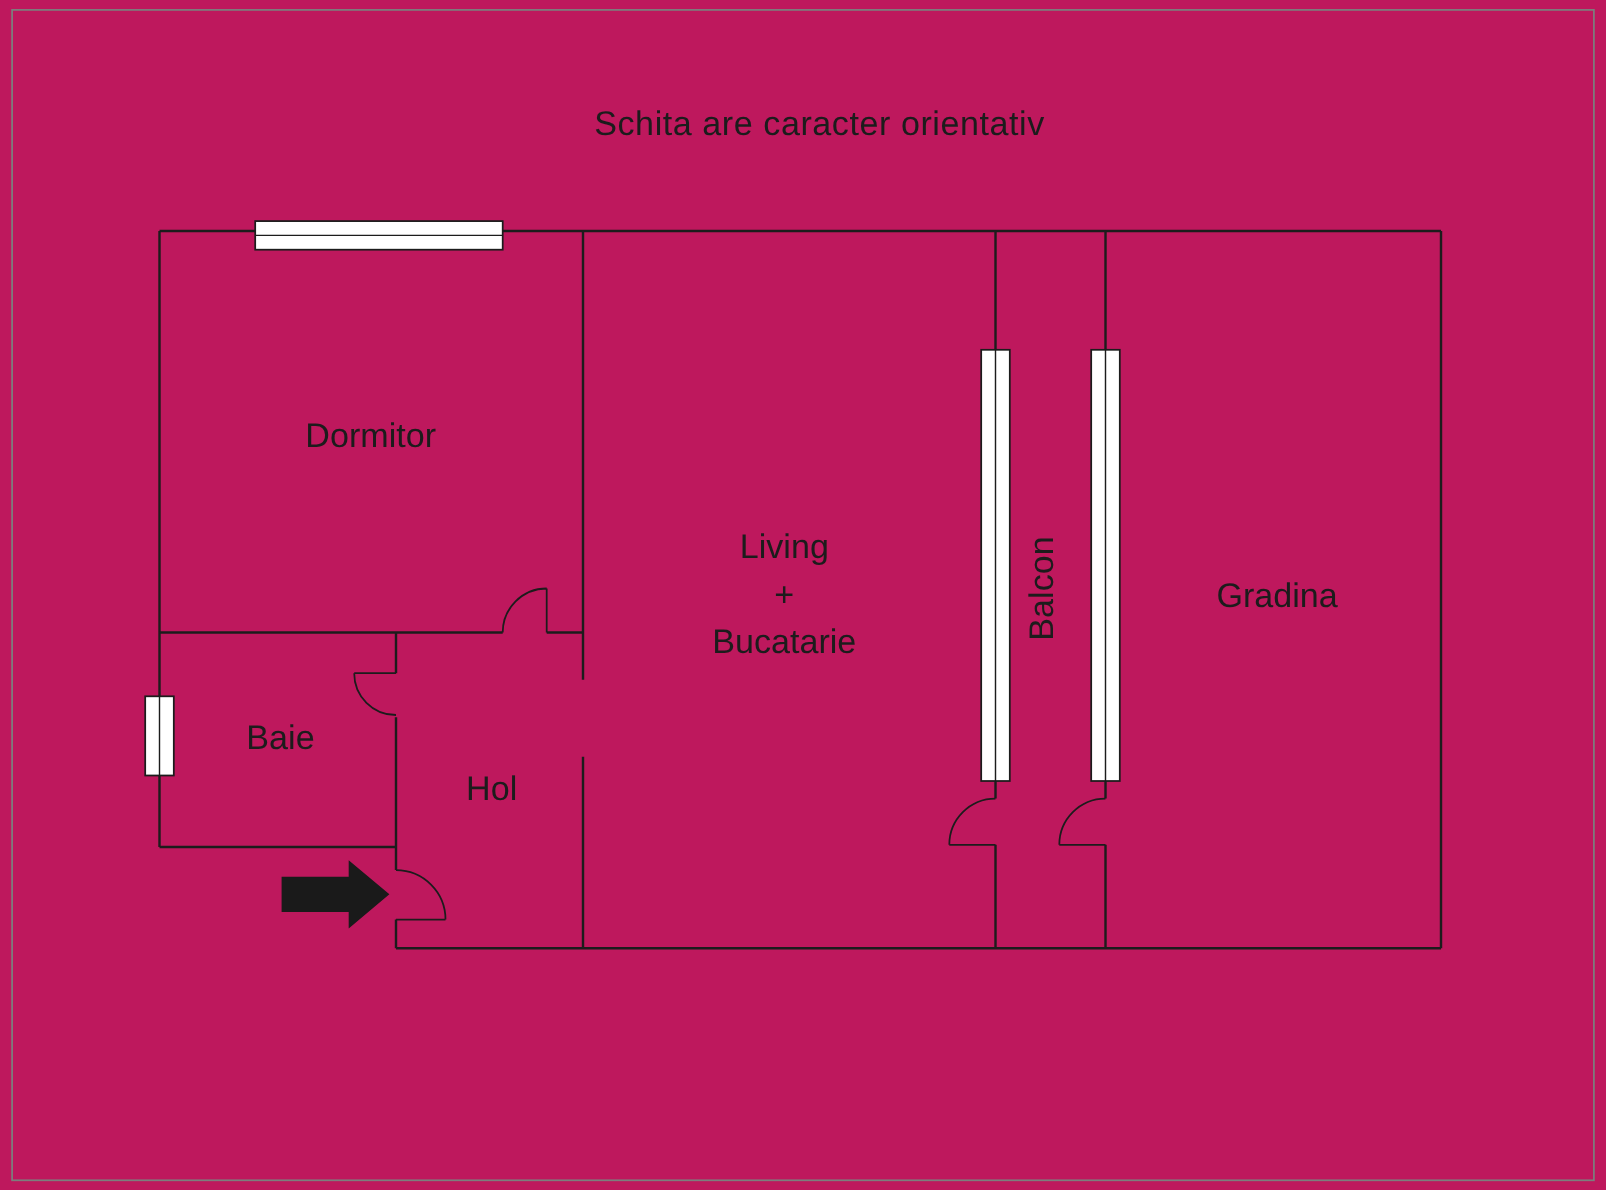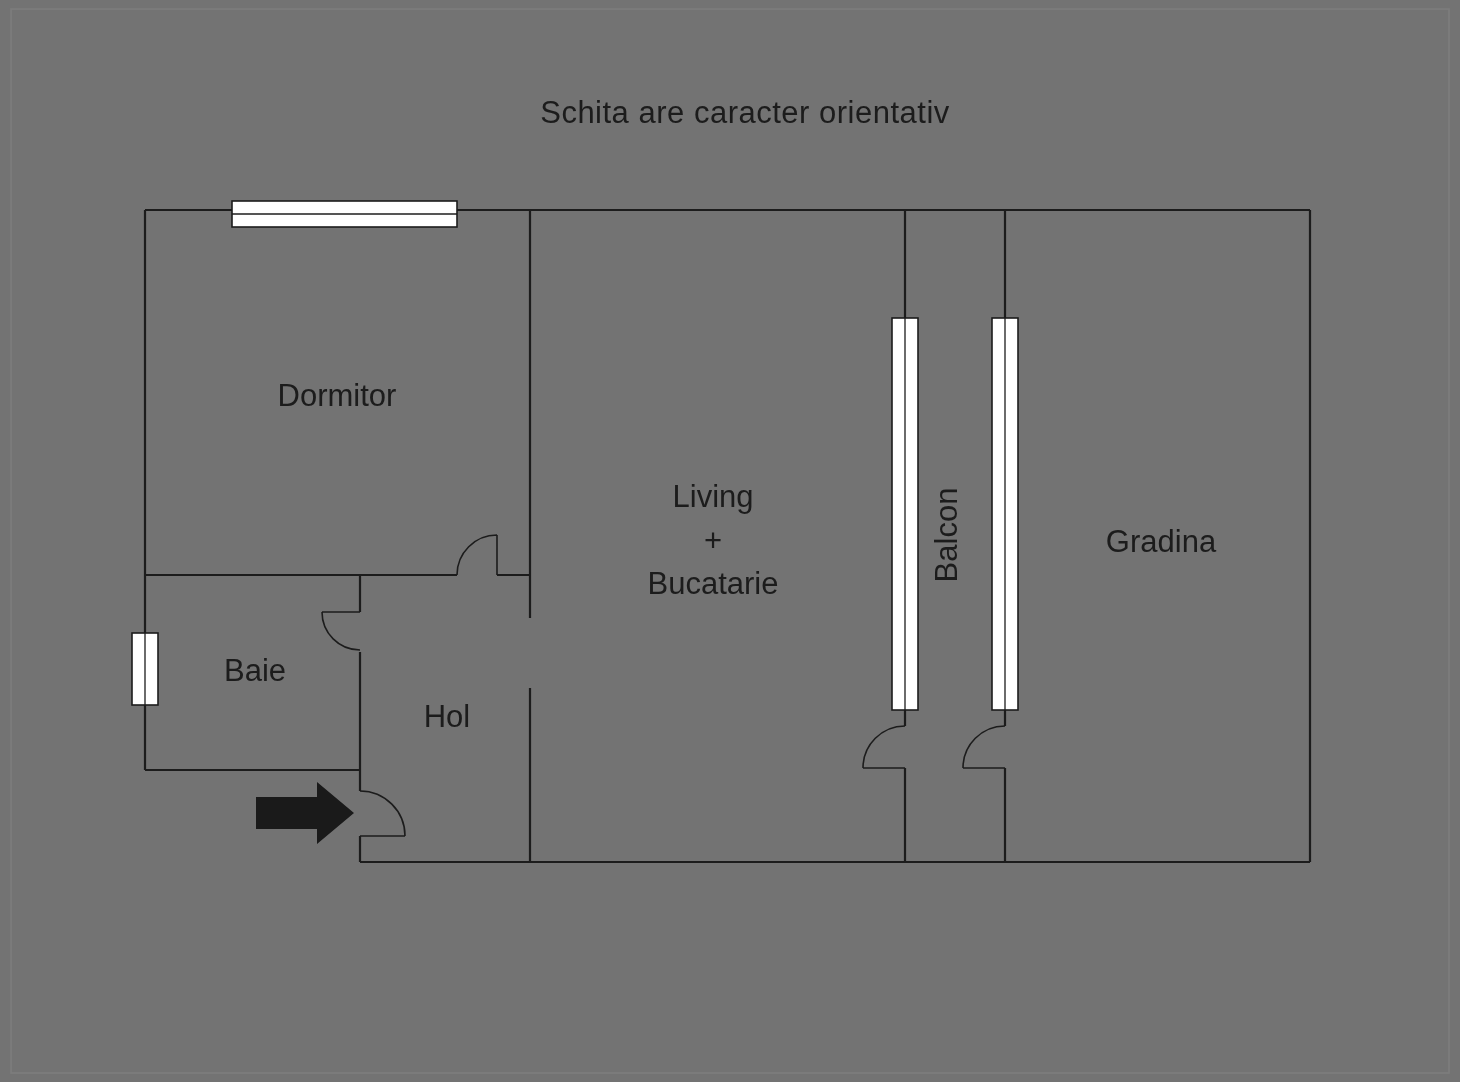--- a/index.html
+++ b/index.html
@@ -4,21 +4,21 @@
 <style>
   html, body {
     margin: 0;
     padding: 0;
     background: #ffffff;
   }
   .page {
     position: relative;
     width: 1460px;
     height: 1082px;
-    background: #737373;
+    background: #be185d;
     font-family: "Liberation Sans", sans-serif;
   }
   svg text {
     font-family: "Liberation Sans", sans-serif;
     fill: #1c1c1c;
   }
   .title-text {
     font-size: 31px;
     letter-spacing: 0.5px;
   }

